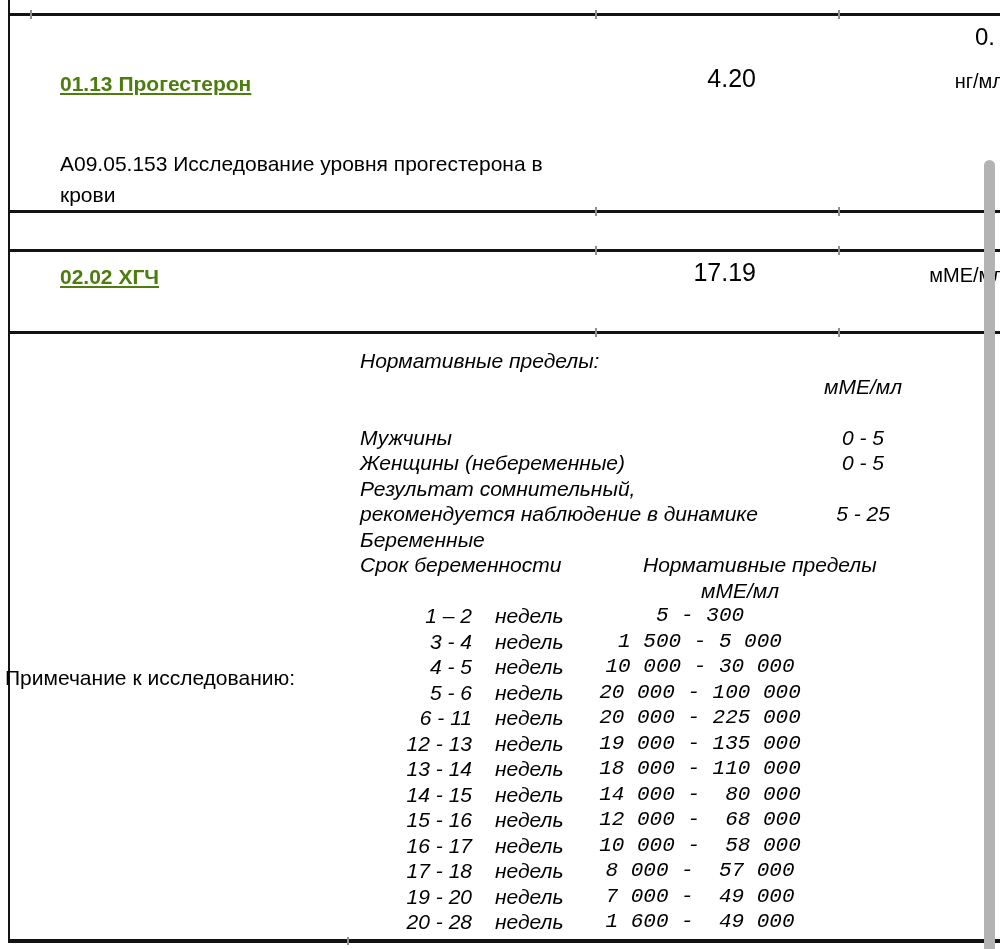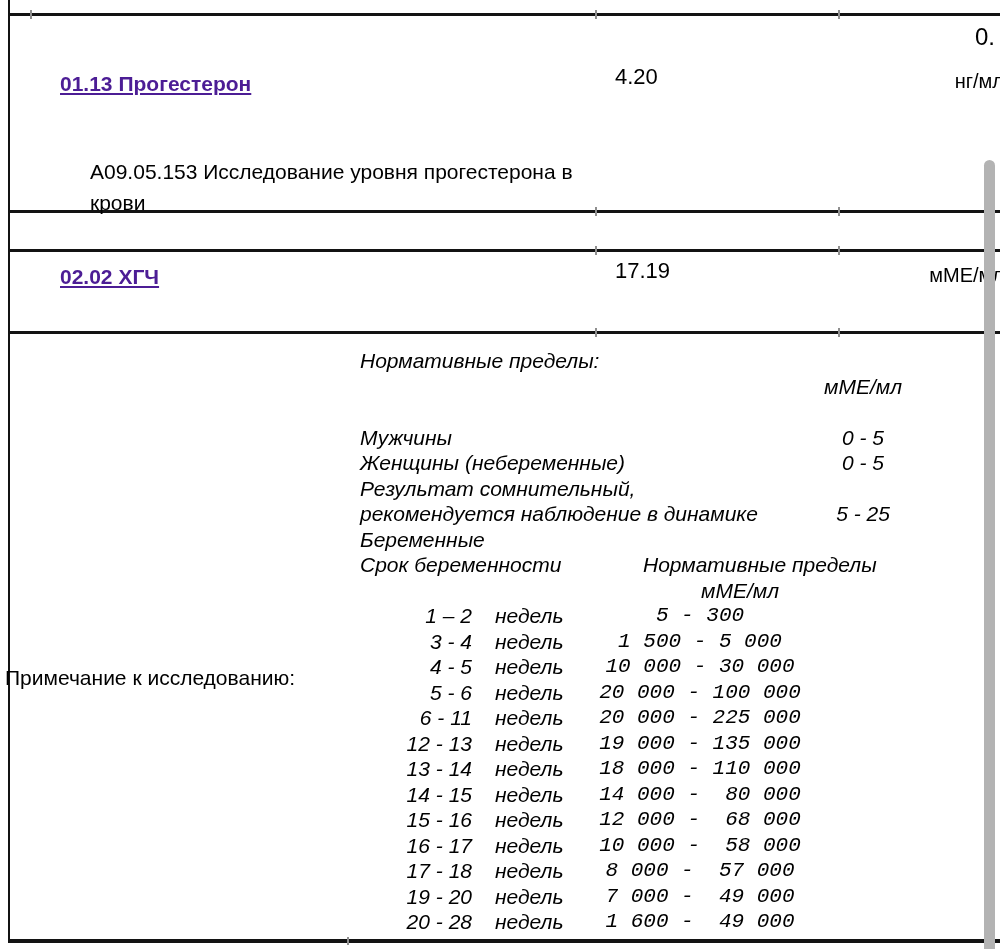--- a/index.html
+++ b/index.html
@@ -14,39 +14,39 @@
   .hb-top    { top:13px;  height:3px; }
   .hb-r1     { top:210px; height:3px; }
   .hb-r2     { top:249px; height:3px; }
   .hb-r3     { top:331px; height:3px; }
   .hb-bottom { top:939px; height:4px; }
   .tick { position:absolute; width:2px; height:9px; background:#8f8f8f; }
 
   
   .result-link {
     position:absolute; left:60px;
-    font-size:21px; font-weight:bold; color:#4c1d95;
+    font-size:21px; font-weight:bold; color:#4d7c0f;
     text-decoration:underline; cursor:pointer; white-space:nowrap;
   }
   .link-1 { top:72px; }
   .link-2 { top:265px; }
   .result-value {
-    position:absolute; left:615px; width:120px; text-align:left;
-    font-size:22px; white-space:nowrap;
+    position:absolute; left:636px; width:120px; text-align:right;
+    font-size:25px; white-space:nowrap;
   }
   .val-1 { top:64px; }
   .val-2 { top:258px; }
   .result-units {
     position:absolute; left:888px; width:116px; text-align:right;
     font-size:20px; white-space:nowrap;
   }
   .un-1 { top:70px; }
   .un-2 { top:264px; }
   .clipped-ref { position:absolute; left:975px; top:23px; font-size:24px; white-space:nowrap; }
-  .service-desc { position:absolute; left:60px; top:156px; font-size:21px; line-height:31px;margin-left:30px; }
+  .service-desc { position:absolute; left:60px; top:148px; font-size:21px; line-height:31px; }
 
   
   .note-label { position:absolute; left:5px; top:624px; font-size:21px; white-space:nowrap;margin-top:42px; }
   .note-content {
     position:absolute; left:360px; top:348px; width:585px;
     font-size:21px; font-style:italic; line-height:25.5px;
   }
   .nl { position:relative; height:25.5px; white-space:nowrap; }
   .rcol { position:absolute; left:440px; top:0; width:126px; text-align:center; white-space:pre; }
   .preg-h2 { position:absolute; left:263px; top:0; white-space:nowrap;margin-left:20px; }

